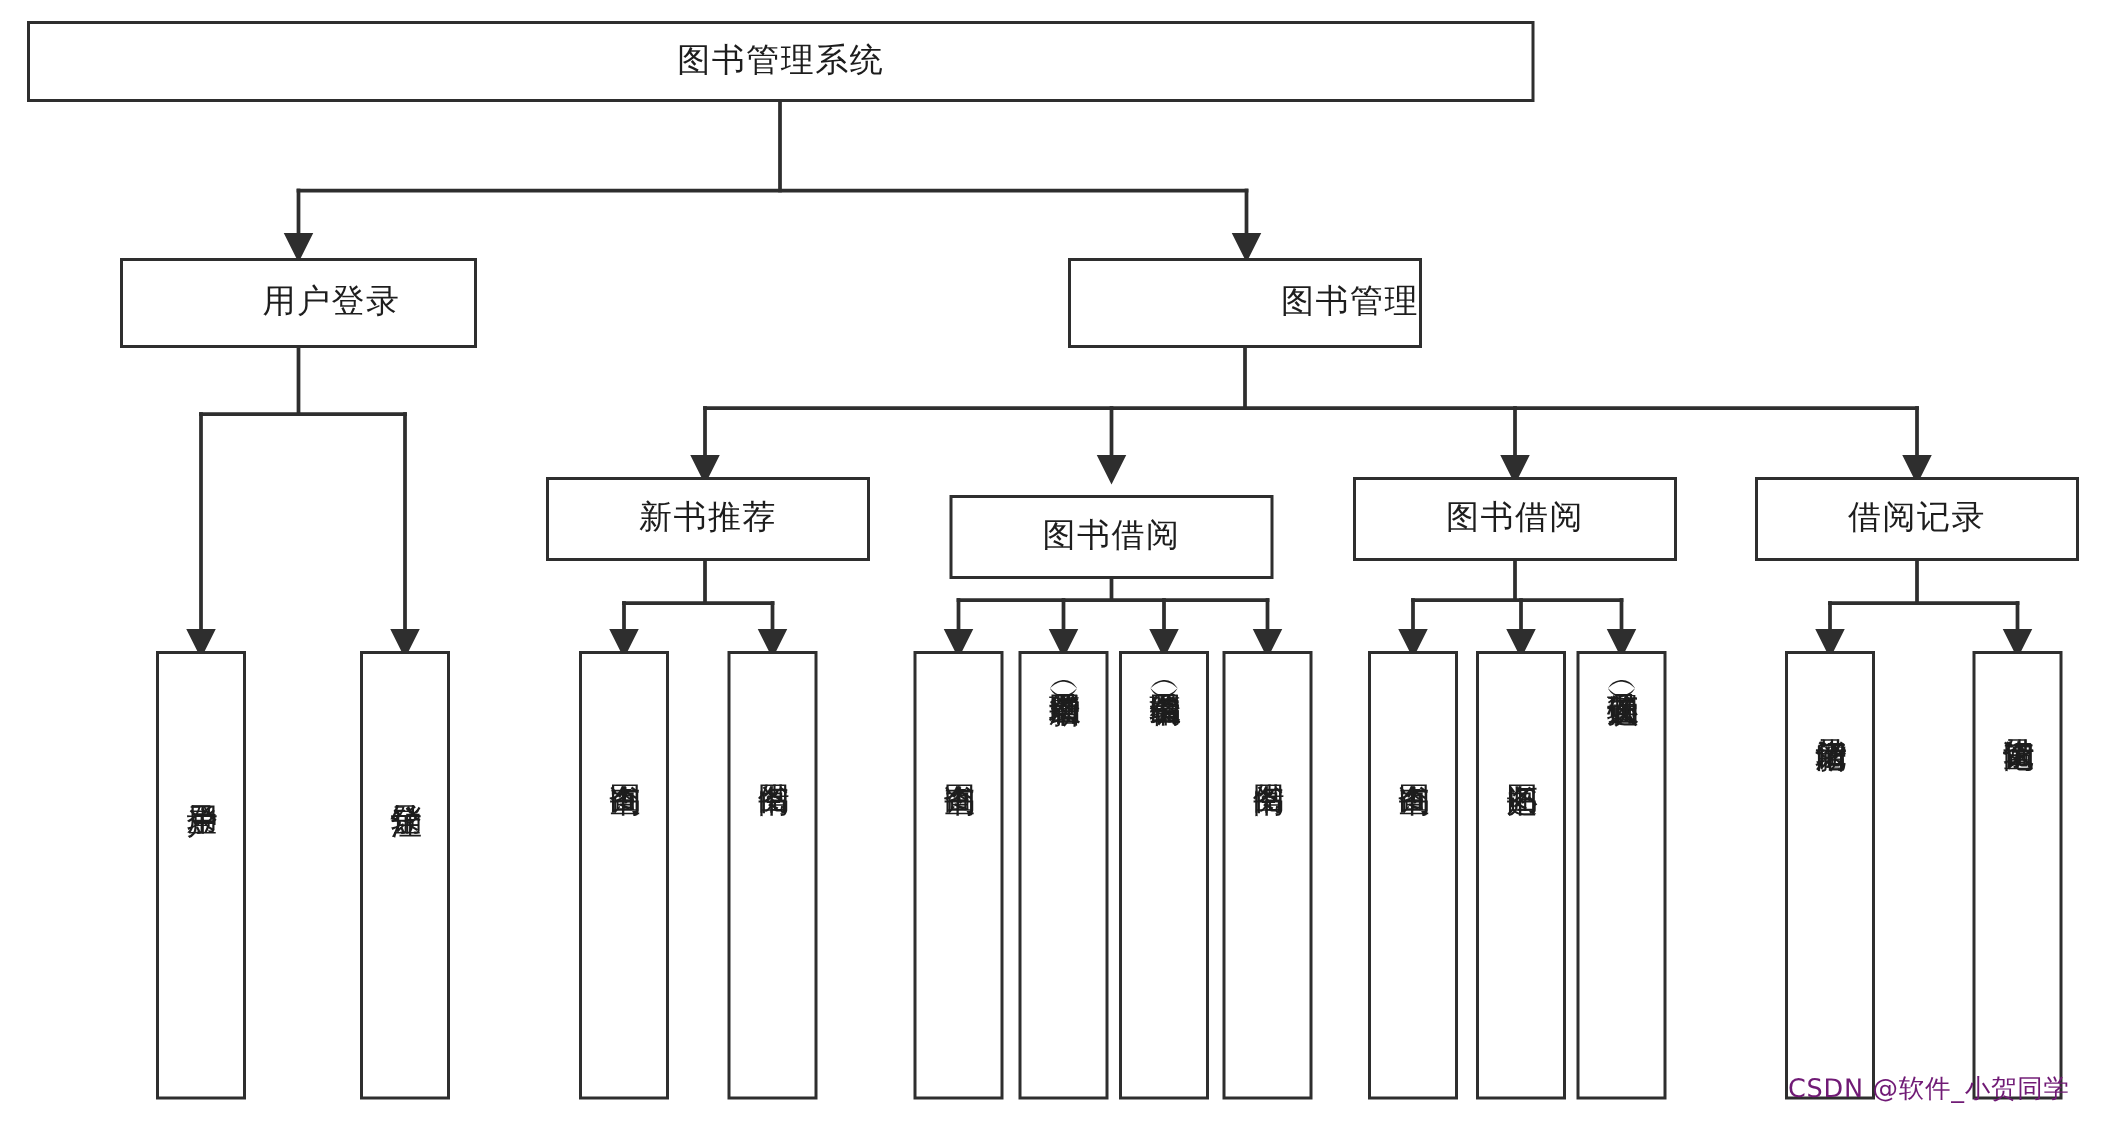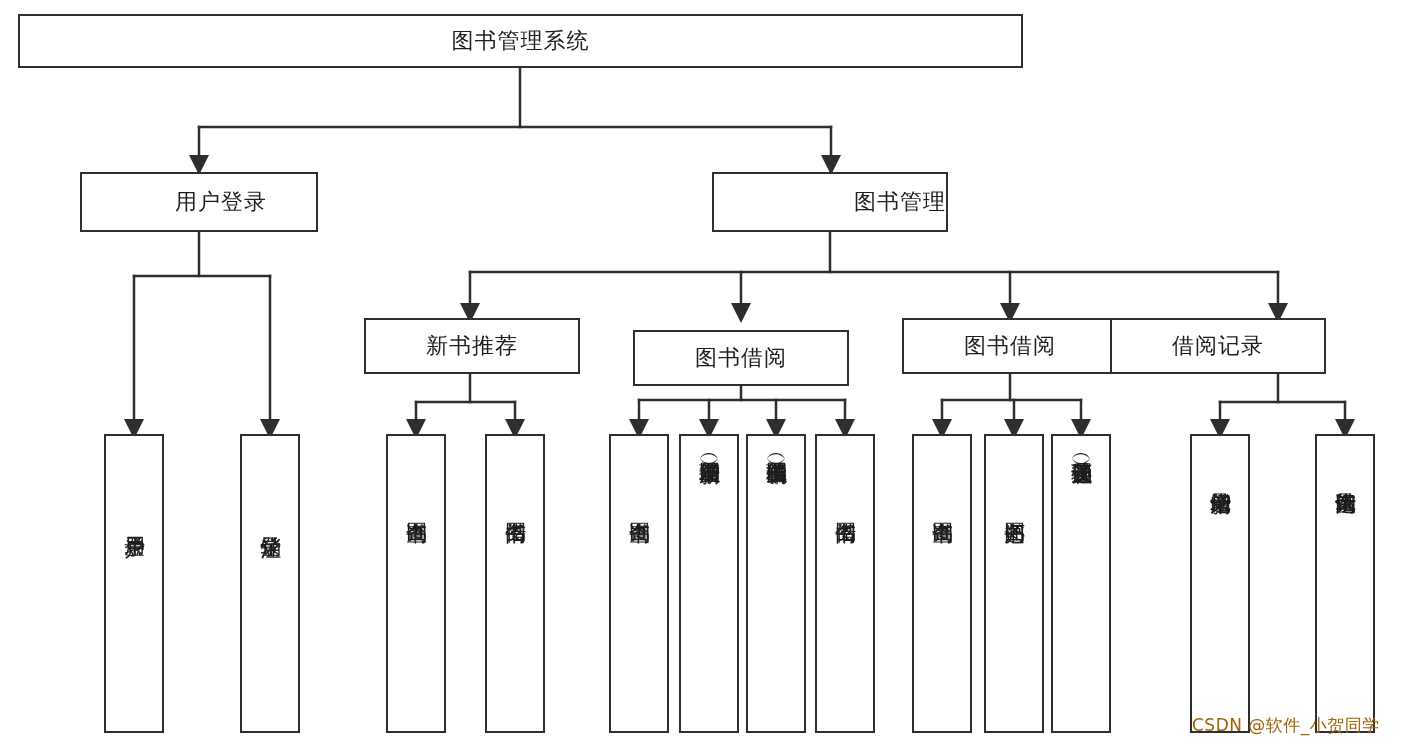--- a/index.html
+++ b/index.html
@@ -52,21 +52,21 @@
     -webkit-writing-mode: vertical-rl;
     white-space: nowrap;
     display: block;
   }
   .node .htext { display: block; }
   #watermark {
     position: absolute;
     left: 1192px;
     top: 714px;
     font-size: 17px;
-    color: #a16207;
+    color: #701a75;
     letter-spacing: 0.5px;
     white-space: nowrap;
     font-family: "DejaVu Sans", "Liberation Sans", sans-serif;
   }
 </style>
 </head>
 <body>
 
 <div id="canvas">
 
@@ -139,21 +139,21 @@
   </div>
 
   <div class="node horiz" style="left:633px; top:330px; width:216px; height:56px;">
     <span class="htext">图书借阅</span>
   </div>
 
   <div class="node horiz" style="left:902px; top:318px; width:216px; height:56px;">
     <span class="htext">图书借阅</span>
   </div>
 
-  <div class="node horiz" style="left:1110px; top:318px; width:216px; height:56px;">
+  <div class="node horiz" style="left:1170px; top:318px; width:216px; height:56px;">
     <span class="htext">借阅记录</span>
   </div>
 
   <div class="node vert" style="left:104px; top:434px; width:60px; height:299px; padding-top:84px;">
     <span class="vtext">用户登录</span>
   </div>
 
   <div class="node vert" style="left:240px; top:434px; width:60px; height:299px; padding-top:84px;">
     <span class="vtext">注销登录</span>
   </div>

